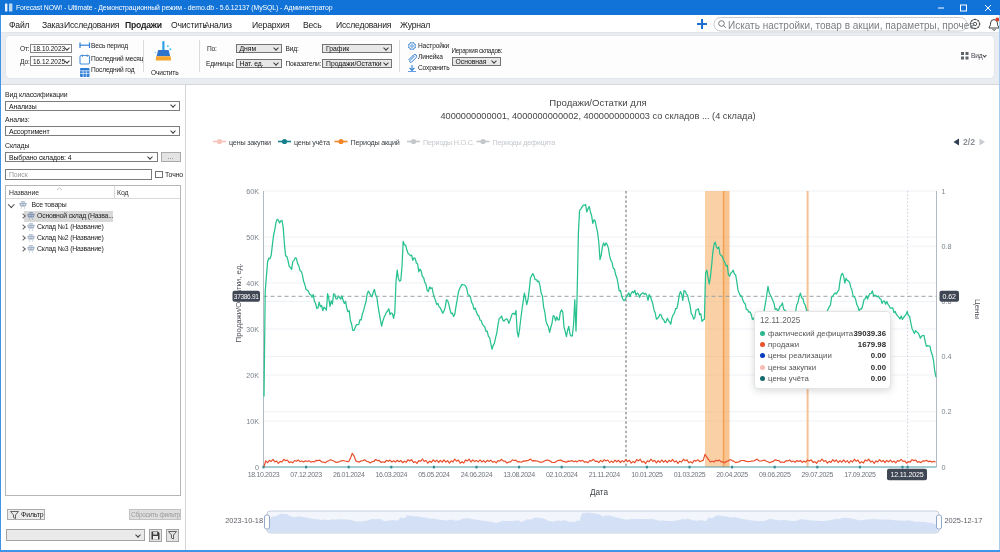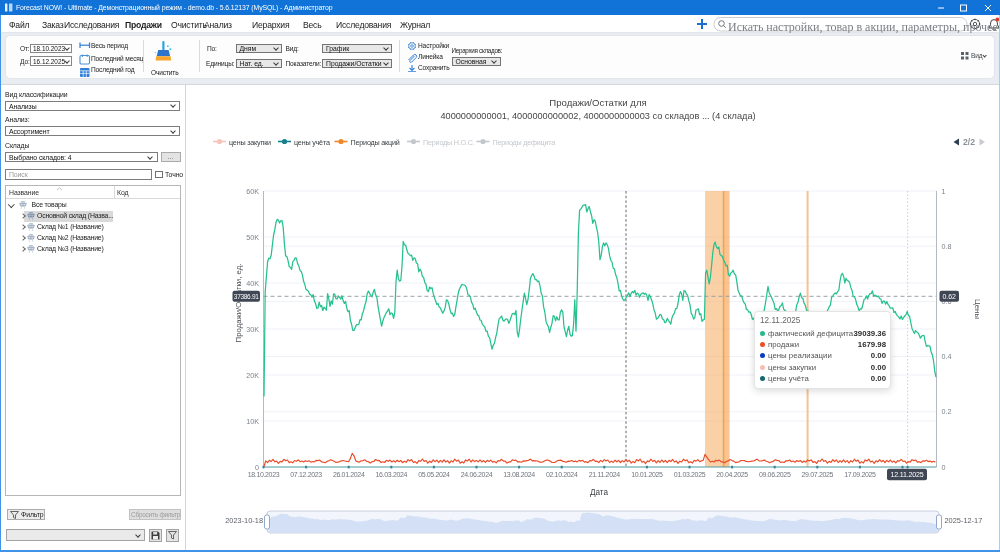--- a/index.html
+++ b/index.html
@@ -70,21 +70,21 @@
         <line x1="284.8" y1="8" x2="286.4" y2="8"></line>
     <line x1="277.2" y1="4.2" x2="278.3" y2="5.3"></line>
         <line x1="283.7" y1="10.7" x2="284.8" y2="11.8"></line>
     <line x1="277.2" y1="11.8" x2="278.3" y2="10.7"></line>
         <line x1="283.7" y1="5.3" x2="284.8" y2="4.2"></line>
   </g>
   <path d="M295 12 q0 -1 1 -2 q0.6 -0.8 0.6 -3 a3.4 3.4 0 0 1 6.8 0 q0 2.2 0.6 3 q1 1 1 2 z" fill="none" stroke="#3e4449" stroke-width="1"></path>
   <path d="M298.6 13.2 a1.6 1.6 0 0 0 3 0" fill="none" stroke="#3e4449" stroke-width="1"></path>
   <circle cx="303.4" cy="3.6" r="2" fill="#e33c24"></circle>
 </svg>
-<div class="abs" style="left:728px;top:19.5px;font-size:12px;color:#7a7e83;font-family:Liberation Serif, serif;">Искать настройки, товар в акции, параметры, прочее</div>
+<div class="abs" style="left:728px;top:19.5px;font-size:10px;color:#7a7e83;">Искать настройки, товар в акции, параметры, прочее</div>
 <div id="toolzone"></div>
     <div id="toolcard"></div>
 
 <div class="tl" style="left:20px;top:45px;">От:</div>
 <div class="tl" style="left:20px;top:58px;">До:</div>
 <div class="inputbox" style="left:30px;top:43.5px;width:42px;height:9.5px;padding:0.5px 0 0 2px;font-size:6.4px;">18.10.2023</div>
 <div class="inputbox" style="left:30px;top:56px;width:42px;height:9.5px;padding:0.5px 0 0 2px;font-size:6.4px;">16.12.2025</div>
 <div class="chev" style="left:64.5px;top:46px;"></div>
 <div class="chev" style="left:64.5px;top:58.5px;"></div>
 <svg class="abs" style="left:79px;top:41px" width="12" height="37">

